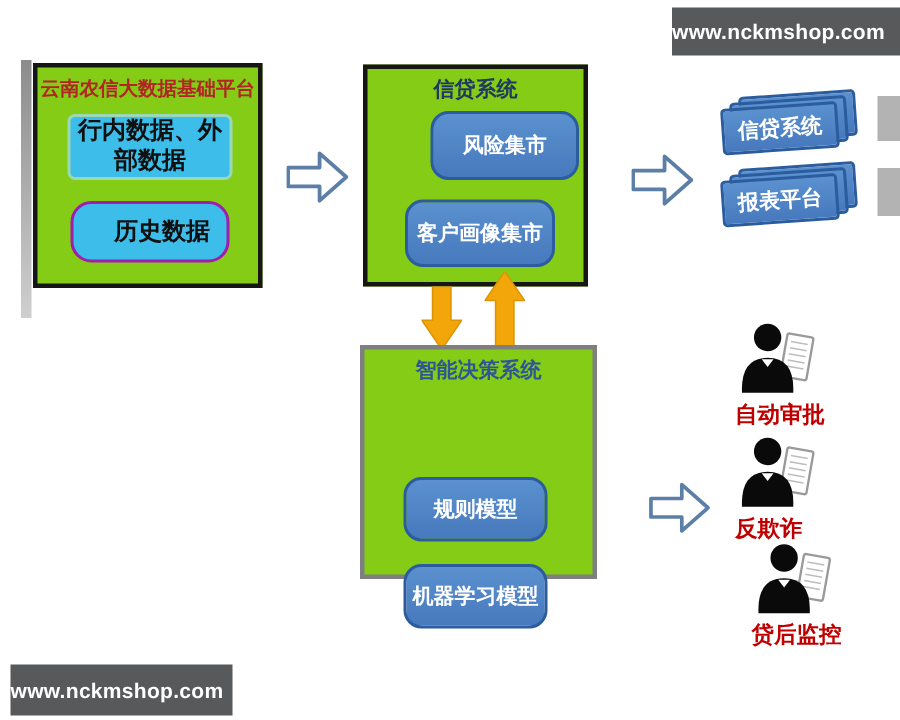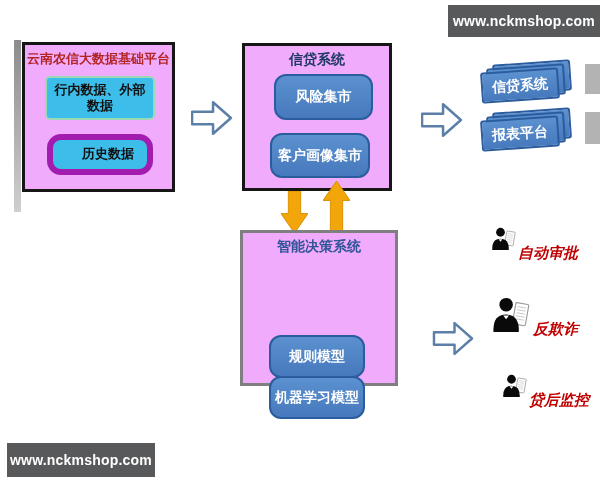--- a/index.html
+++ b/index.html
@@ -2,89 +2,89 @@
 <html><head>
 <meta charset="utf-8">
 <style>
   * { margin:0; padding:0; box-sizing:border-box; }
   body { background:#ffffff; font-family:"Liberation Sans","DejaVu Sans",sans-serif; }
   #stage { position:relative; width:600px; height:480px; background:#ffffff; overflow:hidden; }
   .abs { position:absolute; }
 
   
   .wm { background:#58595B; color:#ffffff; font-size:14px; font-weight:bold;
-        display:flex; align-items:center; justify-content:center; letter-spacing:0.2px; }
+        display:flex; align-items:center; letter-spacing:0.2px; }
 
   
-  .panel { background:#f0abfc; border:3px solid #161616; }
+  .panel { background:#84cc16; border:3px solid #161616; }
   .panel.gray { border-color:#7F7F7F; }
   .panel-title { font-weight:bold; text-align:center; font-size:14px; padding-top:5px; }
 
   
-  .chip { background:#3DBDE9; color:#101010; font-weight:bold; font-size:13px;
+  .chip { background:#3DBDE9; color:#101010; font-weight:bold; font-size:16px;
           display:flex; align-items:center; justify-content:center; text-align:center;
           line-height:1.25; padding:2px 4px; }
 
   
   .bluebox { background:linear-gradient(#5B91CF,#4679BD); border:2px solid #2B5C9E;
              border-radius:12px; color:#ffffff; font-weight:bold; font-size:14px;
              display:flex; align-items:center; justify-content:center; text-align:center; }
 
   
   .stack { width:94px; height:48px; }
   .paper { position:absolute; width:78px; height:31px; background:linear-gradient(#5B91CF,#4679BD);
            border:2px solid #2B5C9E; border-radius:3px; transform:rotate(-4deg); }
   .paper.front { display:flex; align-items:center; justify-content:center;
                  color:#fff; font-weight:bold; font-size:14px; }
 
   .edge-strip { background:#b3b3b3; }
 
   
-  .outcome { width:88px; display:flex; align-items:flex-end;font-style:italic; }
+  .outcome { width:88px; display:flex; flex-direction:column; align-items:flex-start; }
   .red-label { color:#C00000; font-weight:bold; font-size:15px; margin-top:4px; white-space:nowrap; }
 
   .left-strip { background:linear-gradient(#8c8c8c,#cfcfcf); }
 </style>
 </head>
 <body>
 
 <div id="stage">
 
   <div class="wm abs" style="left:448px; top:5px; width:152px; height:32px;">
     <span>www.nckmshop.com</span>
   </div>
 
   <div class="left-strip abs" style="left:14px; top:40px; width:7px; height:172px;"></div>
 
   <div class="panel abs" style="left:22px; top:42px; width:153px; height:150px;">
     <div class="panel-title" style="color:#B32525; font-size:13px;">云南农信大数据基础平台</div>
     <div class="chip abs" style="left:20px; top:31px; width:110px; height:44px; border:2px solid #9BD8B6; border-radius:5px;">行内数据、外部数据</div>
-    <div class="chip abs" style="left:22px; top:89px; width:106px; height:41px; border:6px solid #a21caf; border-radius:14px;padding-left:20px;">历史数据</div>
+    <div class="chip abs" style="left:22px; top:89px; width:106px; height:41px; border:2px solid #a21caf; border-radius:14px;padding-left:20px;">历史数据</div>
   </div>
 
   <svg class="abs" style="left:191px; top:99px;" width="42" height="38" viewBox="0 0 40 36">
     <polygon points="1,12 21,12 21,3 38,18 21,33 21,24 1,24" fill="#ffffff" stroke="#5C7FA8" stroke-width="2.4" stroke-linejoin="round"></polygon>
   </svg>
 
   <div class="panel abs" style="left:242px; top:43px; width:150px; height:148px;">
     <div class="panel-title" style="color:#1F3864;">信贷系统</div>
-    <div class="bluebox abs" style="left:29px; top:28px; width:99px; height:46px;">风险集市</div>
+    <div class="bluebox abs" style="left:42px; top:28px; width:99px; height:46px;">风险集市</div>
     <div class="bluebox abs" style="left:25px; top:87px; width:100px; height:45px;">客户画像集市</div>
   </div>
 
   <svg class="abs" style="left:281px; top:191px;" width="27" height="42" viewBox="0 0 26 41">
     <polygon points="7,0 19,0 19,22 26,22 13,41 0,22 7,22" fill="#F3A60A" stroke="#DD9405" stroke-width="1"></polygon>
   </svg>
   <svg class="abs" style="left:323px; top:181px;" width="27" height="51" viewBox="0 0 26 50">
     <polygon points="13,0 26,19 19,19 19,50 7,50 7,19 0,19" fill="#F3A60A" stroke="#DD9405" stroke-width="1"></polygon>
   </svg>
 
   <div class="panel gray abs" style="left:240px; top:230px; width:158px; height:156px;">
     <div class="panel-title" style="color:#2F5597;">智能决策系统</div>
-    <div class="bluebox abs" style="left:26px; top:102px; width:96px; height:43px;text-align:right;">规则模型</div>
+    <div class="bluebox abs" style="left:26px; top:85px; width:96px; height:43px;text-align:right;">规则模型</div>
     <div class="bluebox abs" style="left:26px; top:143px; width:96px; height:43px;">机器学习模型</div>
   </div>
 
   <svg class="abs" style="left:421px; top:101px;" width="42" height="38" viewBox="0 0 40 36">
     <polygon points="1,12 21,12 21,3 38,18 21,33 21,24 1,24" fill="#ffffff" stroke="#5C7FA8" stroke-width="2.4" stroke-linejoin="round"></polygon>
   </svg>
 
   <div class="stack abs" style="left:481px; top:62px;">
     <div class="paper" style="left:12px; top:0;"></div>
     <div class="paper" style="left:6px; top:4px;"></div>

